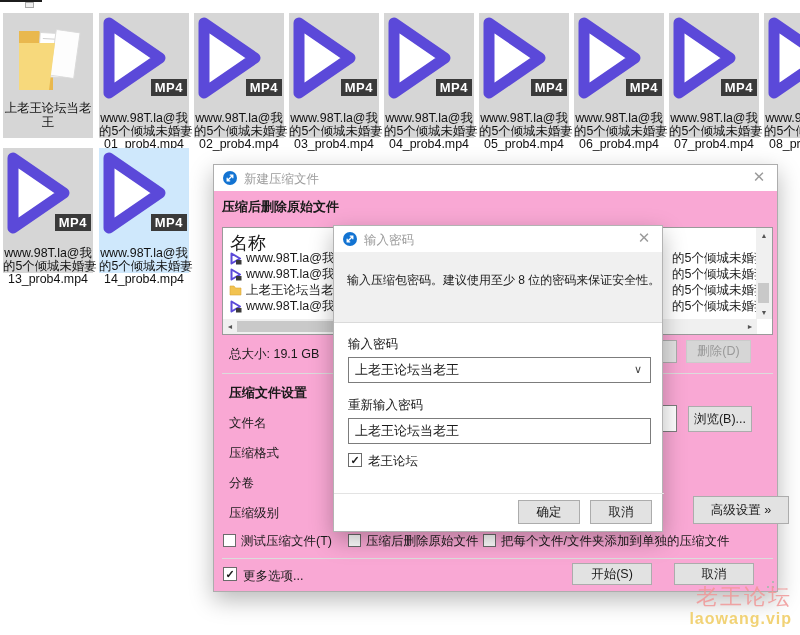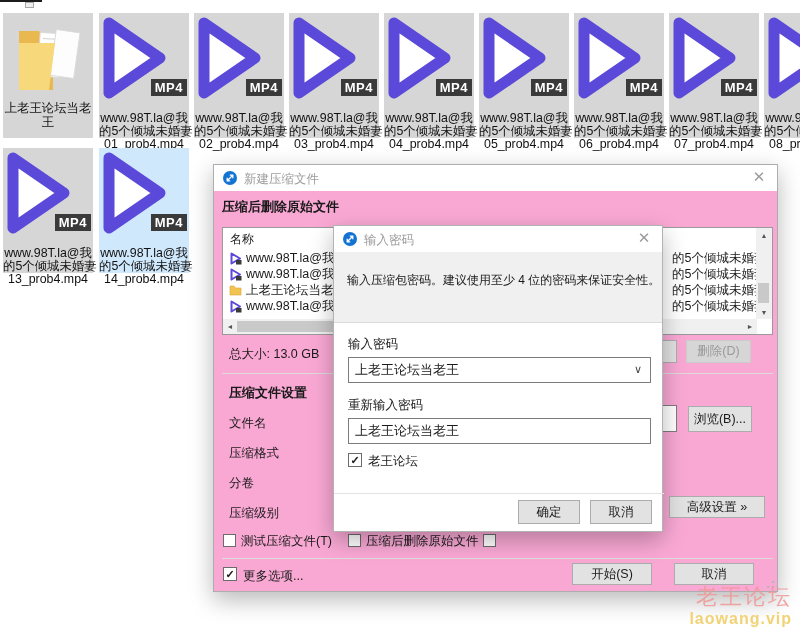--- a/index.html
+++ b/index.html
@@ -38,21 +38,21 @@
         font-size:11px; line-height:12px; text-align:center; font-weight:700; color:#1a1a1a; }
   .cblab { position:absolute; font-size:12.5px; white-space:nowrap; }
   .sep { position:absolute; height:1px; background:#dcdcdc; }
   .flabel { position:absolute; font-size:12.5px; white-space:nowrap; }
   .bold13 { position:absolute; font-size:13px; font-weight:700; white-space:nowrap; }
 
   
   #archive-dialog { left:213px; top:164px; width:565px; height:428px; }
   #file-list { position:absolute; left:8px; top:62px; width:551px; height:108px;
                background:#fff; border:1px solid #9a9a9a; }
-  .lhead { position:absolute; left:7px; top:3px; font-size:12px; }
+  .lhead { position:absolute; left:7px; top:3px; font-size:18px; }
   .lrow { position:absolute; left:1px; width:438px; height:16px; display:flex; align-items:center;
           gap:4px; padding-left:5px; font-size:12.5px; white-space:nowrap; overflow:hidden; }
   .rright { position:absolute; left:449px; width:86px; height:16px; font-size:12.5px;
             white-space:nowrap; overflow:hidden; line-height:16px; }
   .vsb { position:absolute; right:0; top:0; width:16px; height:91px; background:#f0f0f0; }
   .hsb { position:absolute; left:0; bottom:0; width:534px; height:15px; background:#f0f0f0; }
   .sbarrow { position:absolute; font-size:7px; color:#555; width:14px; height:14px;
              display:flex; align-items:center; justify-content:center; }
   .sbthumb { position:absolute; background:#c9c9c9; }
 
@@ -289,43 +289,44 @@
         <div class="sbthumb" style="top:55px;left:2px;width:11px;height:20px"></div>
         <div class="sbarrow" style="bottom:0;left:1px">▼</div>
       </div>
       <div class="hsb">
         <div class="sbarrow" style="left:0;top:0">◄</div>
         <div class="sbthumb" style="left:14px;top:2px;width:190px;height:11px"></div>
         <div class="sbarrow" style="right:0;top:0">►</div>
       </div>
     </div>
 
-    <div class="flabel" style="left:15px;top:181px">总大小: 13.0 GB</div>
+    <div class="flabel" style="left:15px;top:181px">总大小: 19.1 GB</div>
 
     <div class="btn" style="left:437px;top:175px;width:26px;height:23px"></div>
     <div class="btn disabled" style="left:472px;top:175px;width:65px;height:23px">删除(D)</div>
 
     <div class="sep" style="left:8px;top:208px;width:551px"></div>
 
     <div class="bold13" style="left:15px;top:219px">压缩文件设置</div>
 
     <div class="flabel" style="left:15px;top:250px">文件名</div>
     <div style="position:absolute;left:430px;top:240px;width:33px;height:27px;background:#fff;border:1px solid #7c7c7c"></div>
     <div class="btn" style="left:474px;top:241px;width:64px;height:26px">浏览(B)...</div>
 
     <div class="flabel" style="left:15px;top:280px">压缩格式</div>
     <div class="flabel" style="left:15px;top:310px">分卷</div>
     <div class="flabel" style="left:15px;top:340px">压缩级别</div>
-    <div class="btn" style="left:455px;top:331px;width:96px;height:22px">高级设置 »</div>
+    <div class="btn" style="left:479px;top:331px;width:96px;height:28px">高级设置 »</div>
 
     <span class="cb" style="left:9px;top:369px"></span>
     <span class="cblab" style="left:27px;top:368px">测试压缩文件(T)</span>
     <span class="cb" style="left:134px;top:369px"></span>
     <span class="cblab" style="left:152px;top:368px">压缩后删除原始文件</span>
     <span class="cb" style="left:269px;top:369px"></span>
+    <span class="cblab" style="left:287px;top:368px">把每个文件/文件夹添加到单独的压缩文件</span>
 
     <div class="sep" style="left:8px;top:393px;width:551px"></div>
 
     <span class="cb" style="left:9px;top:402px;width:14px;height:14px">✓</span>
     <span class="cblab" style="left:29px;top:403px">更多选项...</span>
     <div class="btn" style="left:358px;top:398px;width:80px;height:22px">开始(S)</div>
     <div class="btn" style="left:460px;top:398px;width:80px;height:22px">取消</div>
     <div class="grip"></div>
   </div>
 
@@ -333,21 +334,21 @@
     <div class="titlebar">
       <svg class="appico" viewBox="0 0 14 14">
         <circle cx="7" cy="7" r="7" fill="#1273d2"></circle>
         <path d="M4.2 9.8 L9.8 4.2 M6.8 4.2 H9.8 V7.2 M7.2 9.8 H4.2 V6.8" stroke="#fff" stroke-width="1.3" fill="none"></path>
       </svg>
       <span class="dtitle">输入密码</span>
       <div class="closex">✕</div>
     </div>
 
     <div class="msgarea">
-      <div class="msgtext">输入压缩包密码。建议使用至少 4 位的密码来保证安全性。</div>
+      <div class="msgtext">输入压缩包密码。建议使用至少 8 位的密码来保证安全性。</div>
     </div>
 
     <div class="flabel" style="left:14px;top:110px">输入密码</div>
     <div class="inputbox" style="left:14px;top:131px;width:303px;height:26px">
       <span>上老王论坛当老王</span>
       <span class="combo-arrow">∨</span>
     </div>
 
     <div class="flabel" style="left:14px;top:171px">重新输入密码</div>
     <div class="inputbox" style="left:14px;top:192px;width:303px;height:26px">

